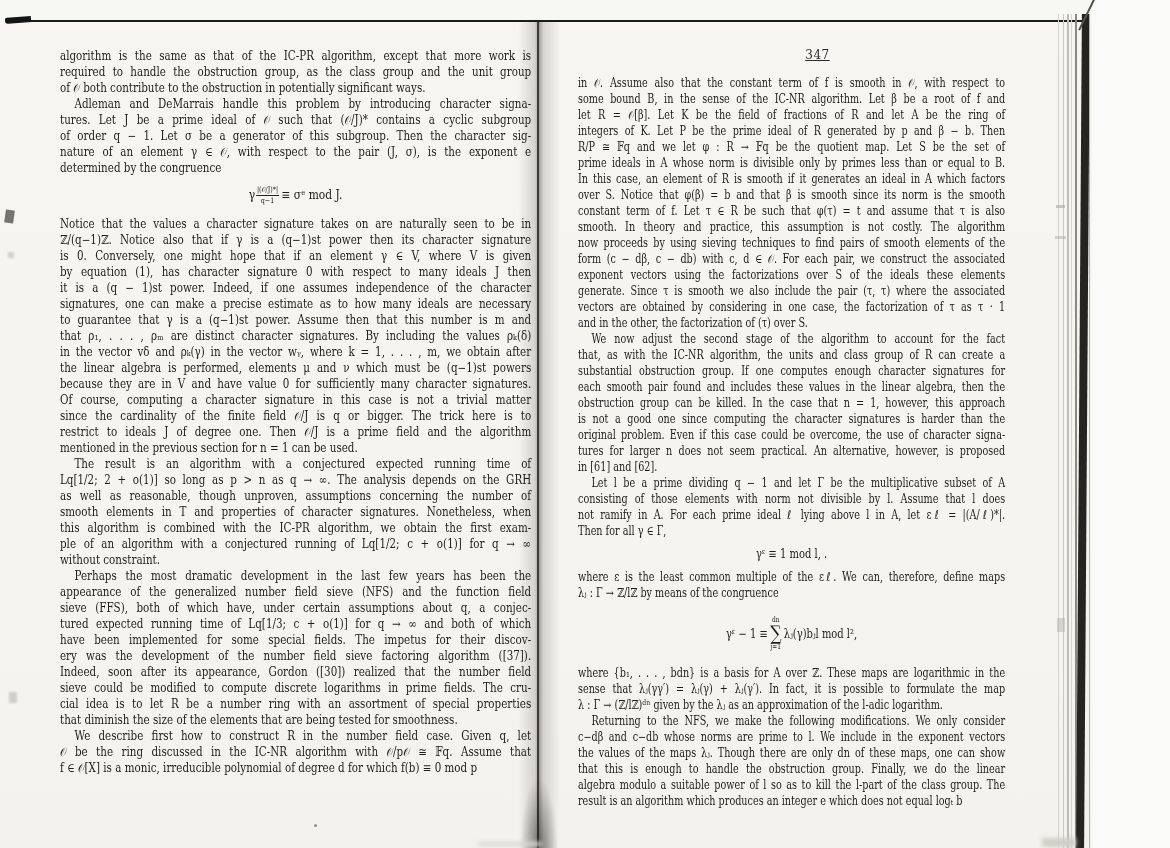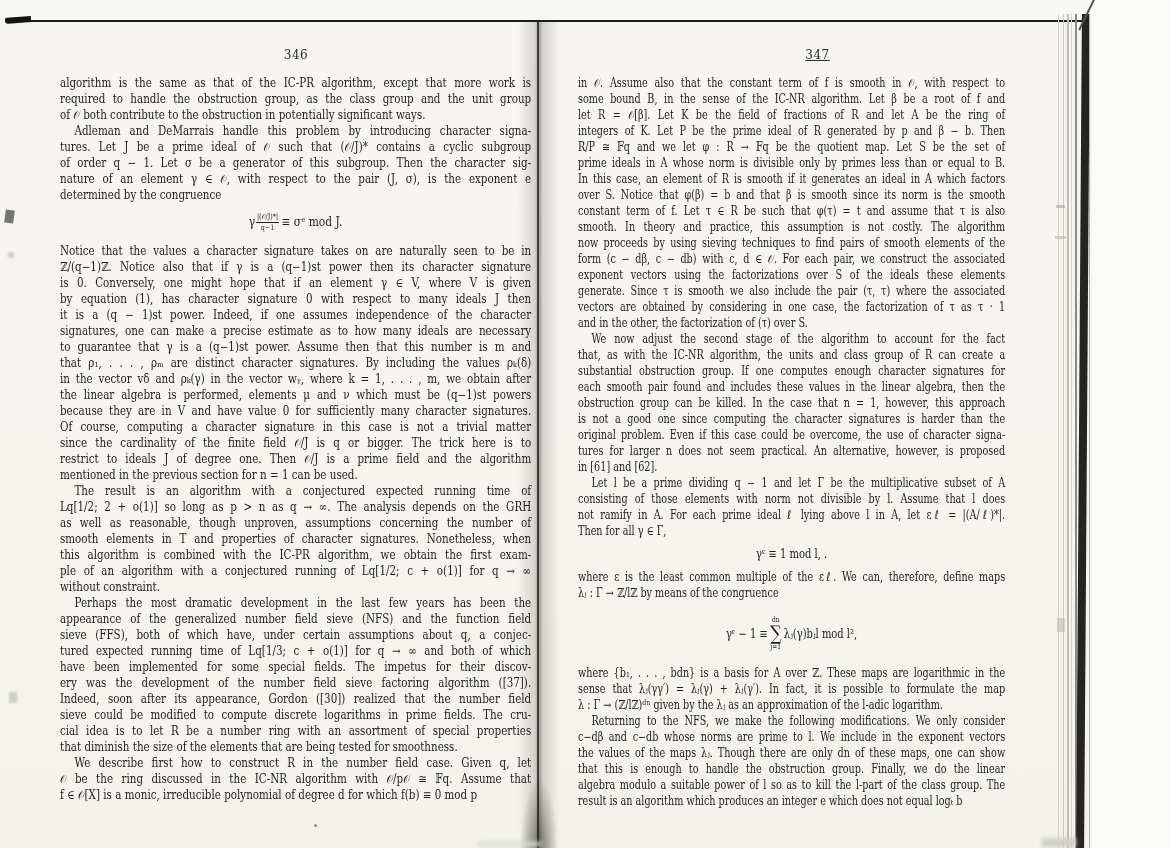--- a/index.html
+++ b/index.html
@@ -90,21 +90,20 @@
   <div class="edge e1"></div>
   <div class="edge e2"></div>
   <div class="edge e3"></div>
   <div class="edge e4"></div>
   <div class="edge e5"></div>
   <div class="edge edark"></div>
   <div class="edge e6"></div>
   <div class="edge-diag"></div>
 
   <div class="page page-l">
-    <div class="pnum">346</div>
     <div class="ptext ptext-l">
       <div>
 
       <div class="tl">algorithm is the same as that of the IC-PR algorithm, except that more work is</div>
           <div class="tl">required to handle the obstruction group, as the class group and the unit group</div>
           <div class="tl nj">of 𝒪 both contribute to the obstruction in potentially significant ways.</div>
           <div class="tl in">Adleman and DeMarrais handle this problem by introducing character signa-</div>
           <div class="tl">tures. Let J be a prime ideal of 𝒪 such that (𝒪/J)* contains a cyclic subgroup</div>
           <div class="tl">of order q − 1. Let σ be a generator of this subgroup. Then the character sig-</div>
           <div class="tl">nature of an element γ ∈ 𝒪, with respect to the pair (J, σ), is the exponent e</div>

